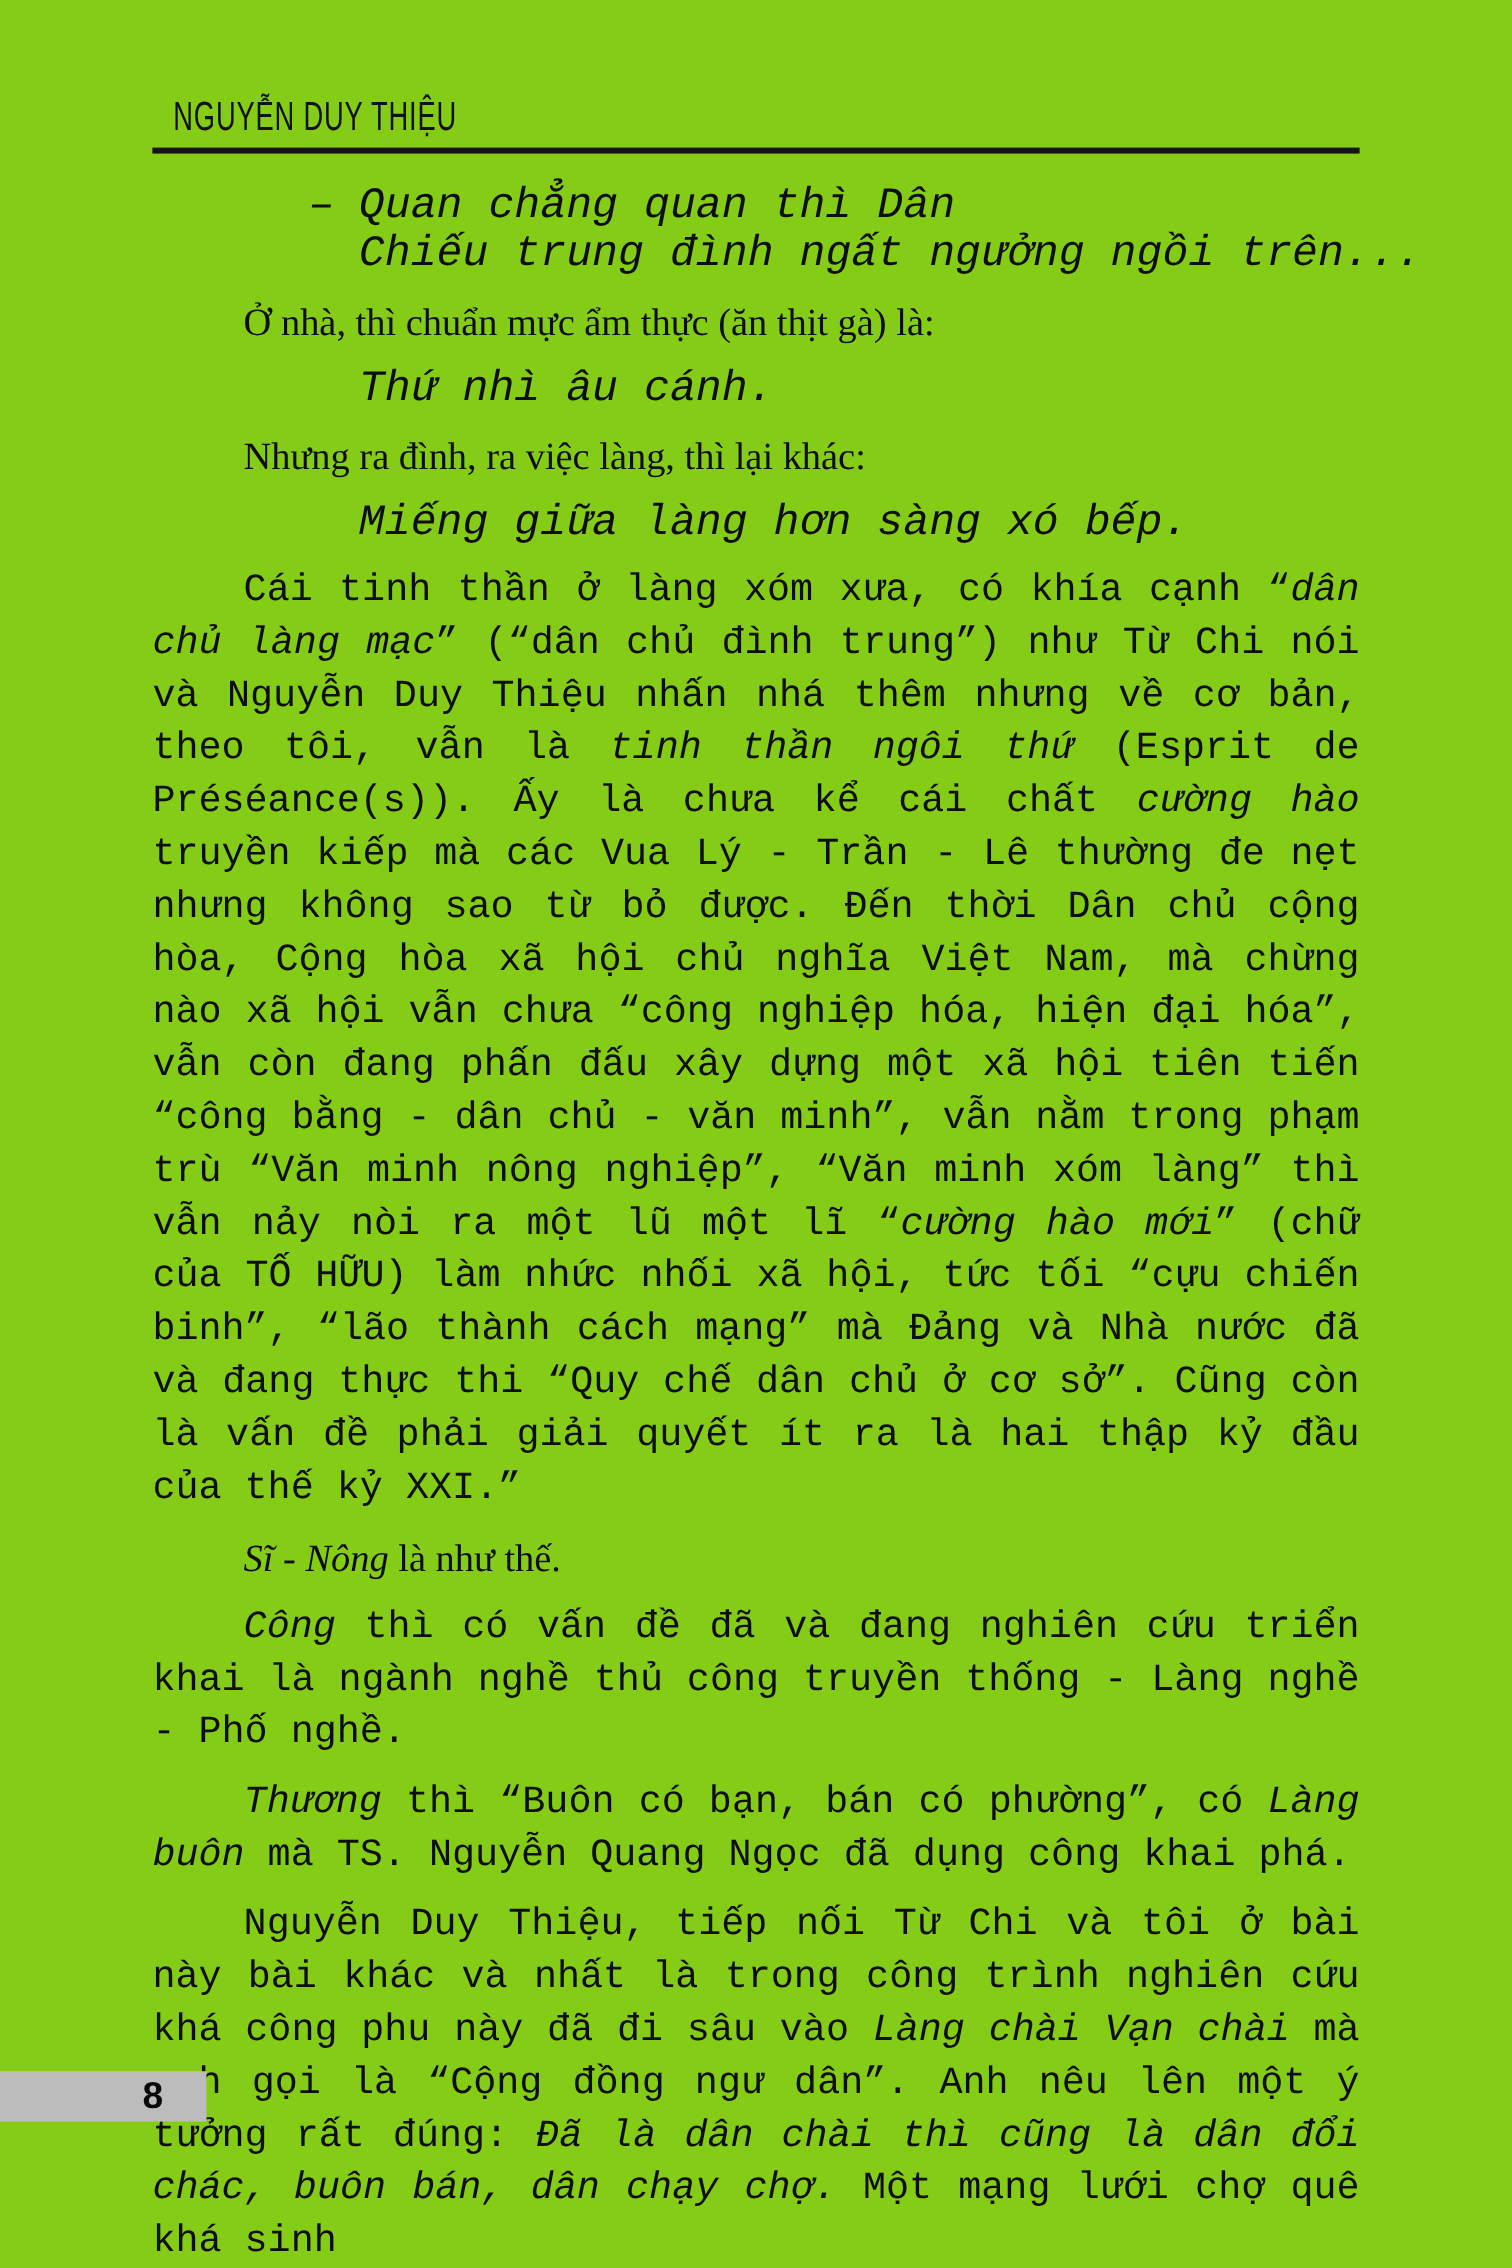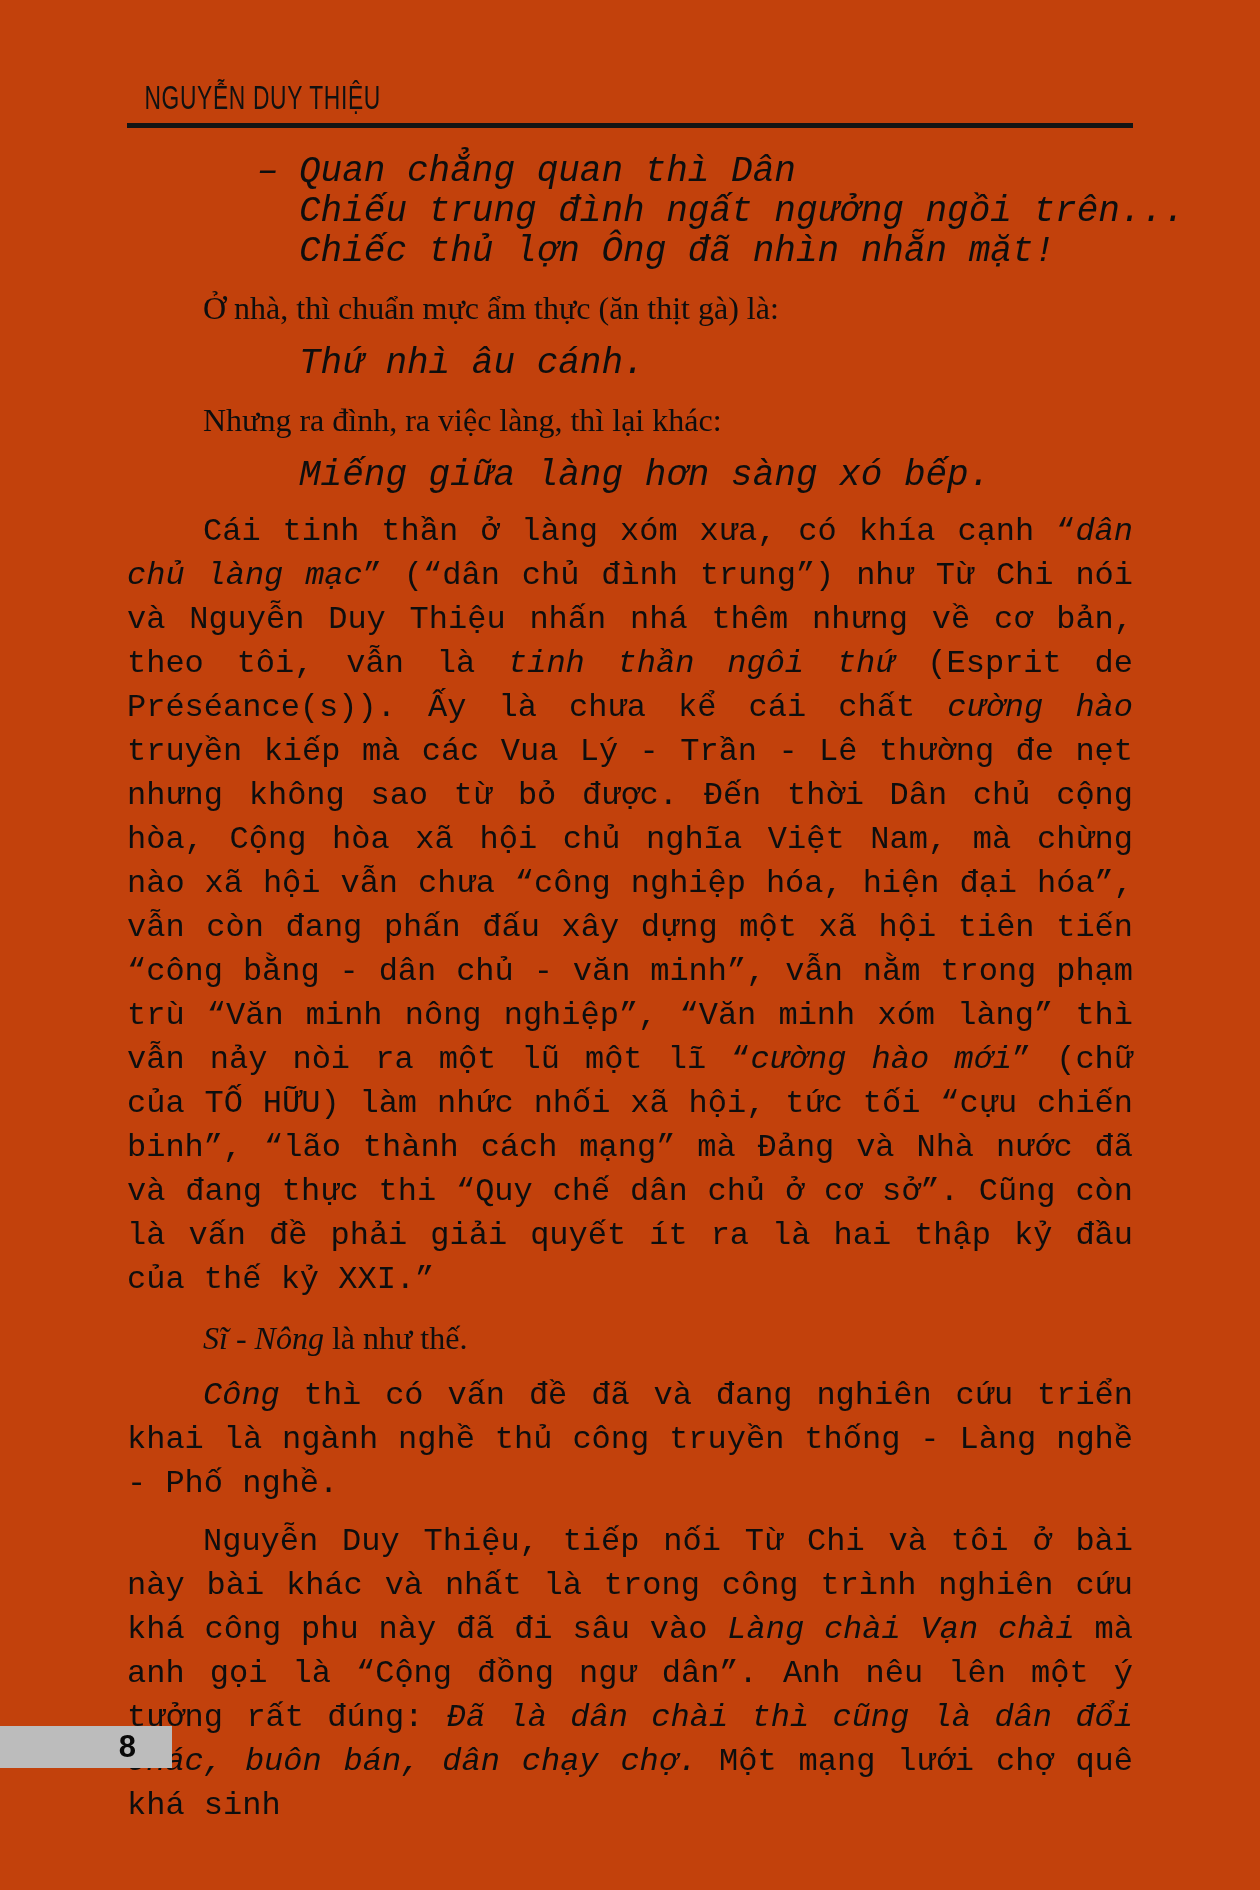--- a/index.html
+++ b/index.html
@@ -1,20 +1,20 @@
 <!DOCTYPE html>
 <html lang="vi"><head>
 <meta charset="utf-8">
 <style>
   html,body { margin:0; padding:0; background:#e8e8e8; }
   .page {
     position:relative;
     width:1260px; height:1890px;
     margin:0 auto;
-    background:#c2410c;
+    background:#84cc16;
     font-family:"Liberation Serif", serif;
     color:#0e0e0e;
     overflow:hidden;
   }
   .content {
     position:absolute;
     left:127px; top:80px;
     width:1006px;
   }
   .running-head {
@@ -82,33 +82,33 @@
 <div class="page">
   <div class="content">
     <header>
       <div class="running-head">NGUYỄN DUY THIỆU</div>
       <div class="rule"></div>
     </header>
     <main id="body-container">
         <div class="verse">
           <div class="verse-line"><span class="dash">–</span><span class="it">Quan chẳng quan thì Dân</span></div>
           <div class="verse-line"><span class="it">Chiếu trung đình ngất ngưởng ngồi trên...</span></div>
-          <div class="verse-line"><span class="it">Chiếc thủ lợn Ông đã nhìn nhẵn mặt!</span></div>
         </div>
         <p class="para"><span class="rm">Ở nhà, thì chuẩn mực ẩm thực (ăn thịt gà) là:</span></p>
         <div class="verse">
           <div class="verse-line"><span class="it">Thứ nhì âu cánh.</span></div>
         </div>
         <p class="para"><span class="rm">Nhưng ra đình, ra việc làng, thì lại khác:</span></p>
         <div class="verse">
           <div class="verse-line"><span class="it">Miếng giữa làng hơn sàng xó bếp.</span></div>
         </div>
         <p class="para justify"><span class="rm">Cái tinh thần ở làng xóm xưa, có khía cạnh “</span><span class="it">dân chủ làng mạc</span><span class="rm">” (“dân chủ đình trung”) như Từ Chi nói và Nguyễn Duy Thiệu nhấn nhá thêm nhưng về cơ bản, theo tôi, vẫn là </span><span class="it">tinh thần ngôi thứ</span><span class="rm"> (Esprit de Préséance(s)). Ấy là chưa kể cái chất </span><span class="it">cường hào</span><span class="rm"> truyền kiếp mà các Vua Lý - Trần - Lê thường đe nẹt nhưng không sao từ bỏ được. Đến thời Dân chủ cộng hòa, Cộng hòa xã hội chủ nghĩa Việt Nam, mà chừng nào xã hội vẫn chưa “công nghiệp hóa, hiện đại hóa”, vẫn còn đang phấn đấu xây dựng một xã hội tiên tiến “công bằng - dân chủ - văn minh”, vẫn nằm trong phạm trù “Văn minh nông nghiệp”, “Văn minh xóm làng” thì vẫn nảy nòi ra một lũ một lĩ “</span><span class="it">cường hào mới</span><span class="rm">” (chữ của TỐ HỮU) làm nhức nhối xã hội, tức tối “cựu chiến binh”, “lão thành cách mạng” mà Đảng và Nhà nước đã và đang thực thi “Quy chế dân chủ ở cơ sở”. Cũng còn là vấn đề phải giải quyết ít ra là hai thập kỷ đầu của thế kỷ XXI.”</span></p>
         <p class="para"><span class="it">Sĩ - Nông</span><span class="rm"> là như thế.</span></p>
         <p class="para justify"><span class="it">Công</span><span class="rm"> thì có vấn đề đã và đang nghiên cứu triển khai là ngành nghề thủ công truyền thống - Làng nghề - Phố nghề.</span></p>
+        <p class="para justify"><span class="it">Thương</span><span class="rm"> thì “Buôn có bạn, bán có phường”, có </span><span class="it">Làng buôn</span><span class="rm"> mà TS. Nguyễn Quang Ngọc đã dụng công khai phá.</span></p>
         <p class="para justify"><span class="rm">Nguyễn Duy Thiệu, tiếp nối Từ Chi và tôi ở bài này bài khác và nhất là trong công trình nghiên cứu khá công phu này đã đi sâu vào </span><span class="it">Làng chài Vạn chài</span><span class="rm"> mà anh gọi là “Cộng đồng ngư dân”. Anh nêu lên một ý tưởng rất đúng: </span><span class="it">Đã là dân chài thì cũng là dân đổi chác, buôn bán, dân chạy chợ.</span><span class="rm"> Một mạng lưới chợ quê khá sinh</span></p>
       </main>
   </div>
 
   <div class="pagenum-bar">
     <span class="pagenum">8</span>
   </div>
 </div>
 
 </body></html>

